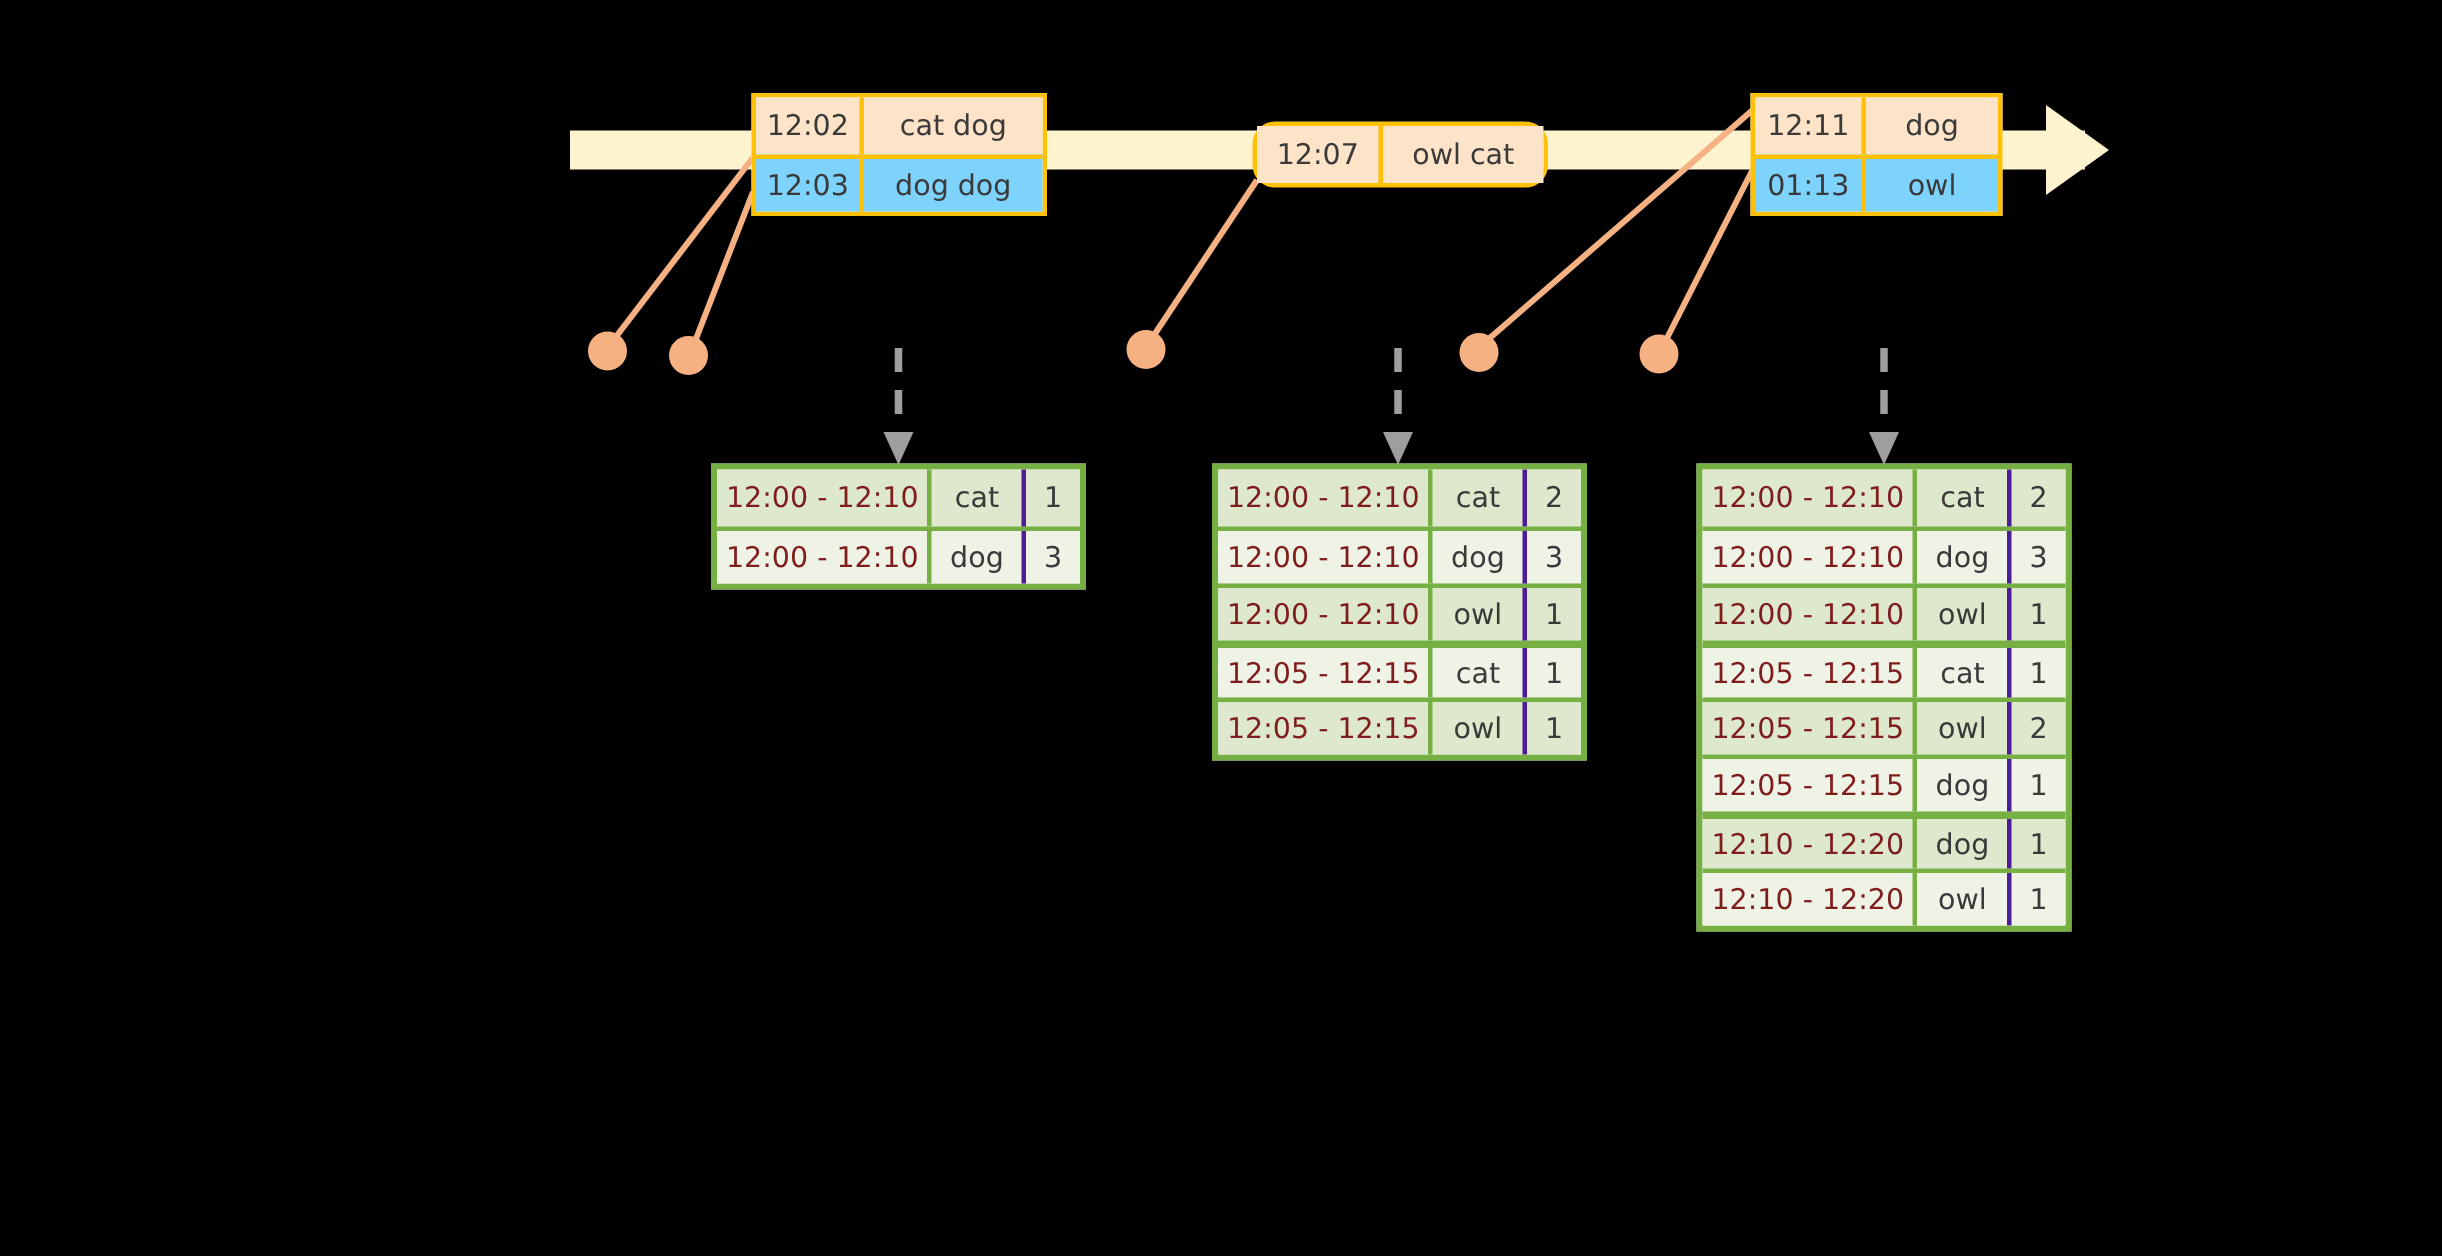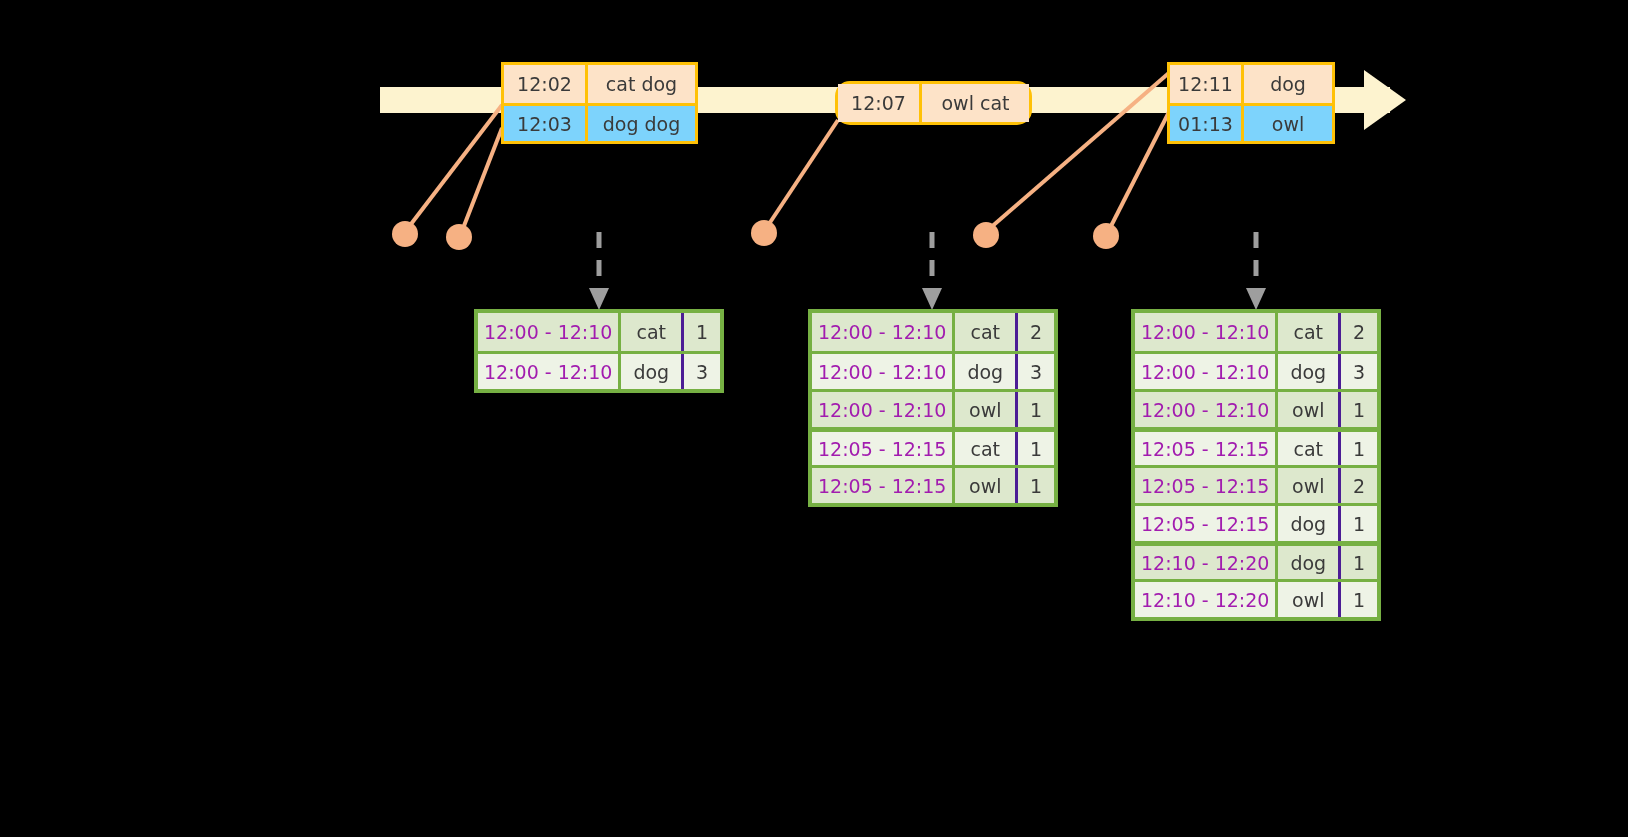--- a/index.html
+++ b/index.html
@@ -51,21 +51,21 @@
     display: flex;
     height: 38px;
     box-sizing: border-box;
   }
   .event-row + .event-row {
     border-top: 3px solid #ffc107;
   }
   .event-row.shade-a { background: #fde3c8; }
   .event-row.shade-b { background: #7dd3fc; }
   .ev-time {
-    width: 84px;
+    width: 72px;
     border-right: 3px solid #ffc107;
     box-sizing: border-box;
     display: flex;
     align-items: center;
     justify-content: center;
     font-size: 19px;
     color: #3a3a3a;
   }
   .ev-words {
     flex: 1;
@@ -109,21 +109,21 @@
   .rt-row.shade-b { background: #eef3e6; }
   .rt-row + .rt-row { border-top: 3px solid #76b043; }
   .rt-row.group-end + .rt-row { border-top: 5px solid #76b043; }
   .rt-window {
     display: flex;
     align-items: center;
     justify-content: center;
     border-right: 3px solid #76b043;
     box-sizing: border-box;
     font-size: 19px;
-    color: #a21caf;
+    color: #7f1d1d;
     white-space: nowrap;
   }
   .rt-word {
     display: flex;
     align-items: center;
     justify-content: center;
     border-right: 3px solid #4c1d95;
     box-sizing: border-box;
     font-size: 19px;
     color: #3a3a3a;

